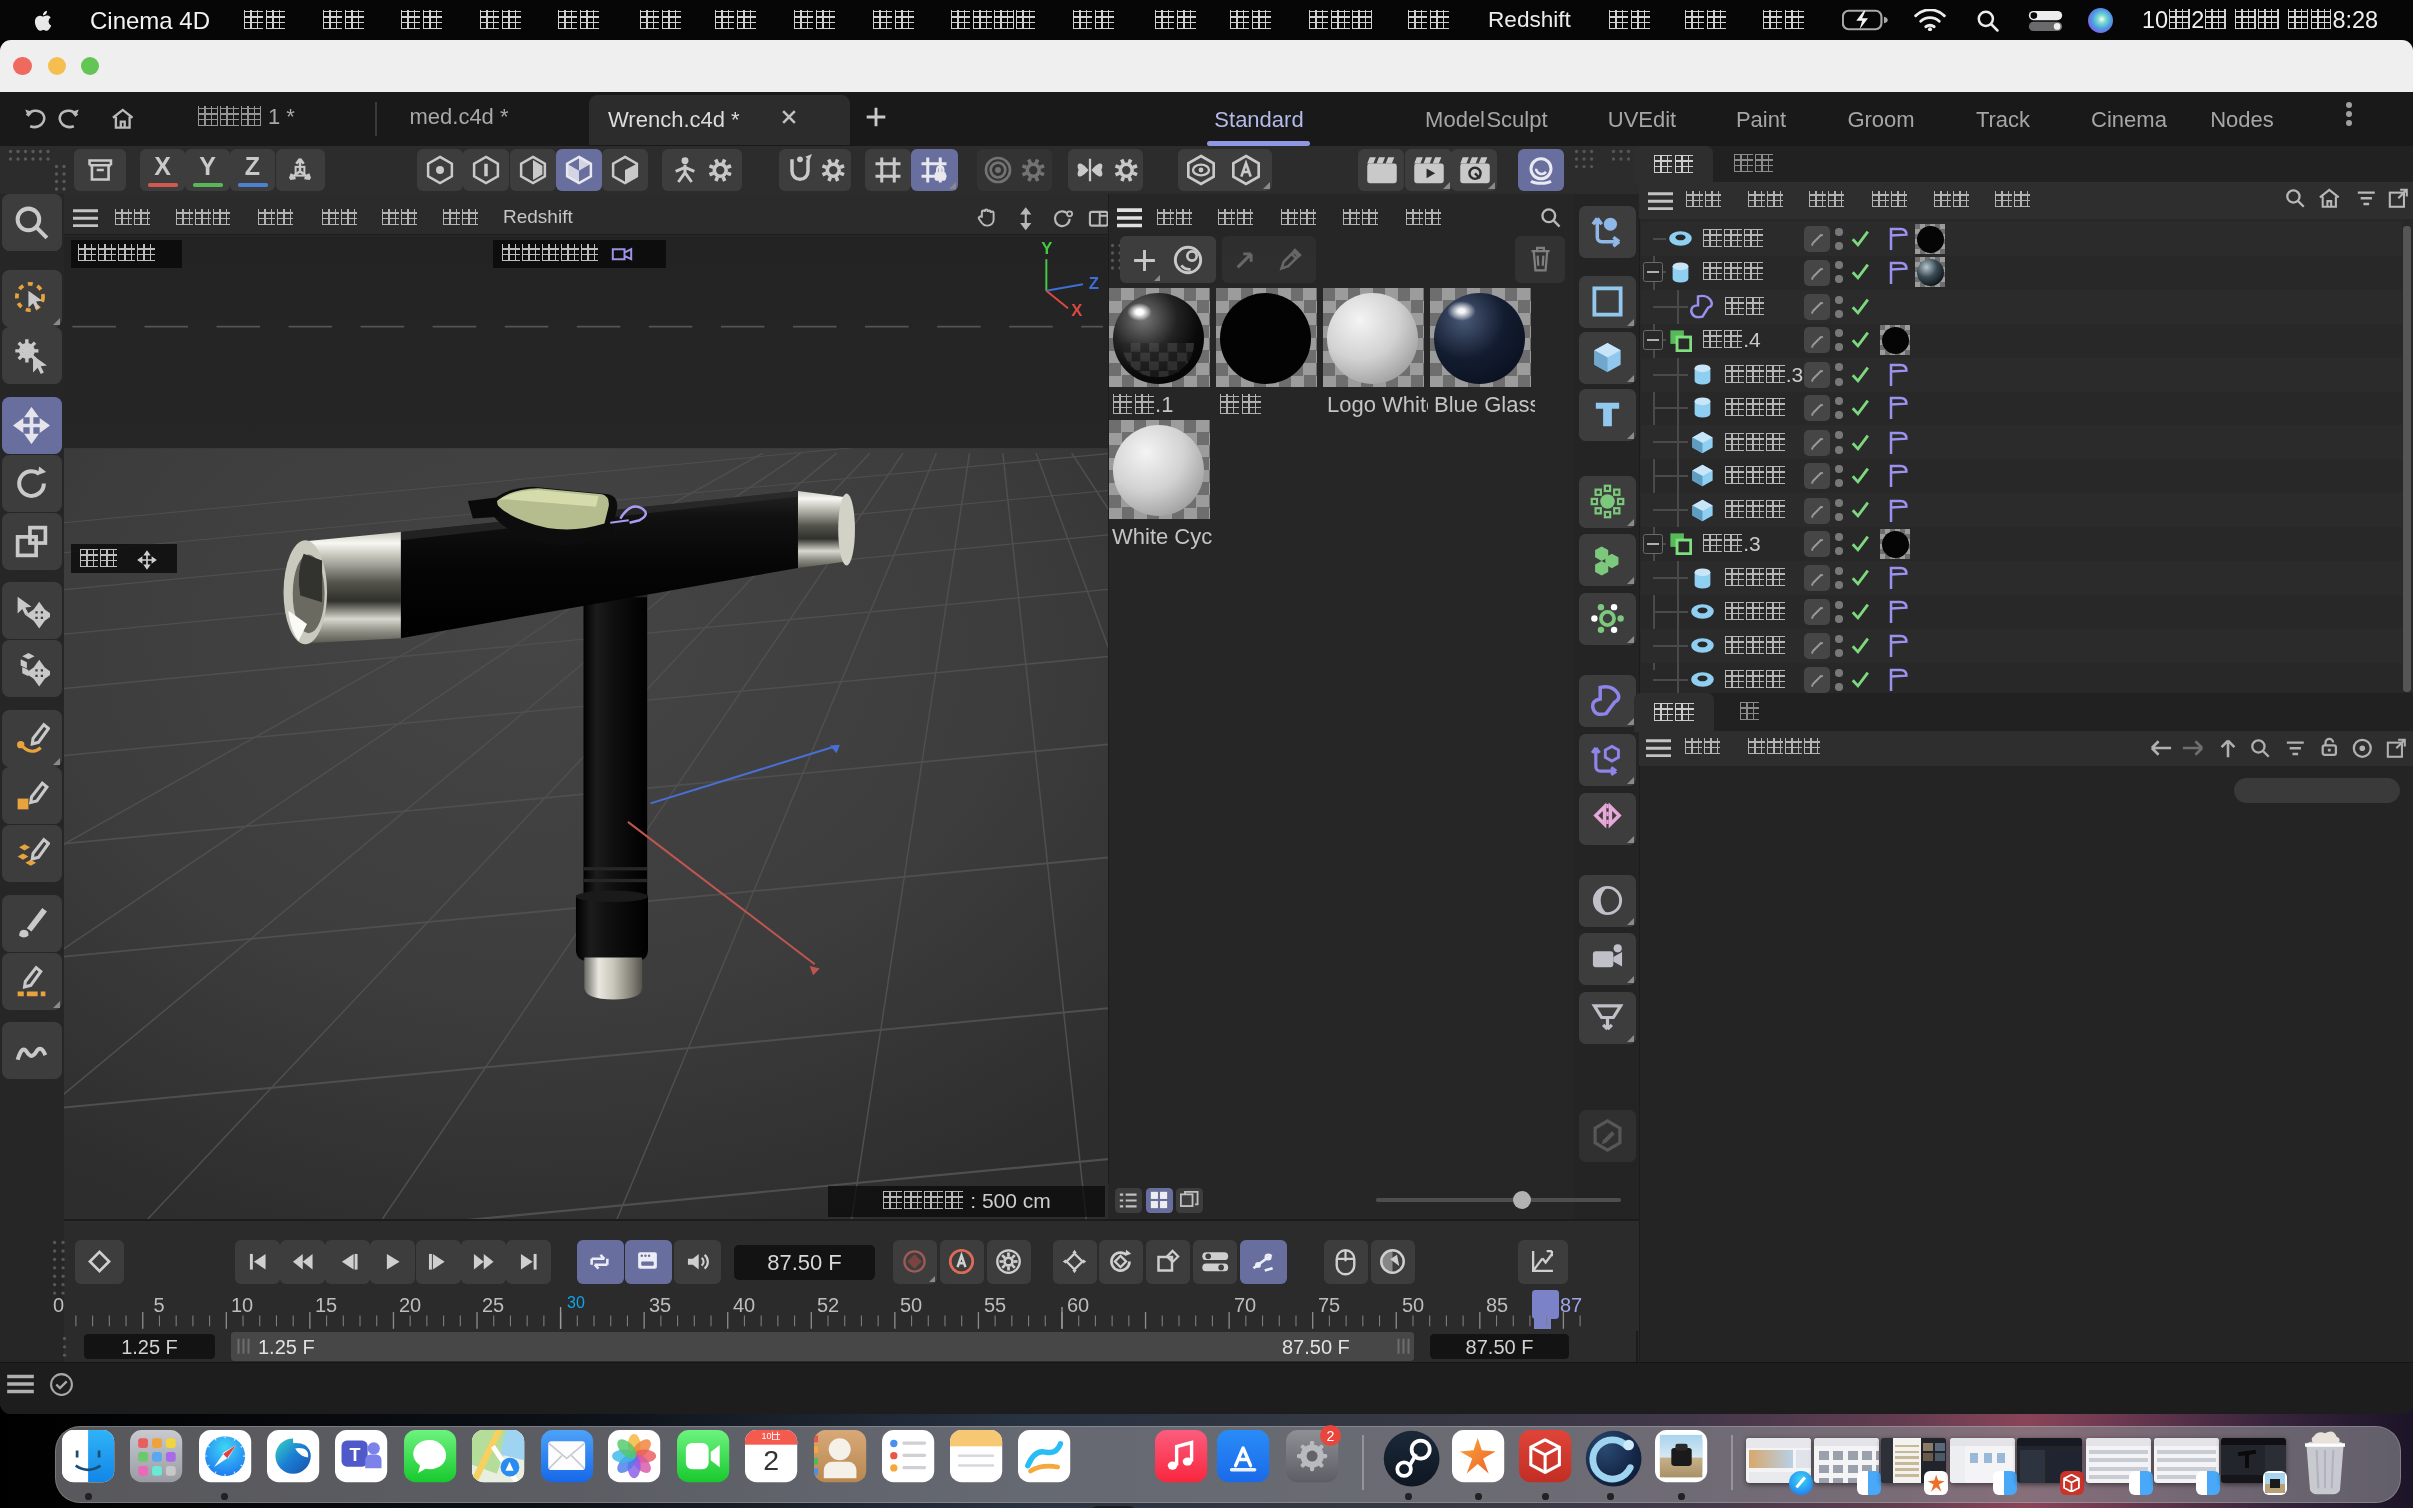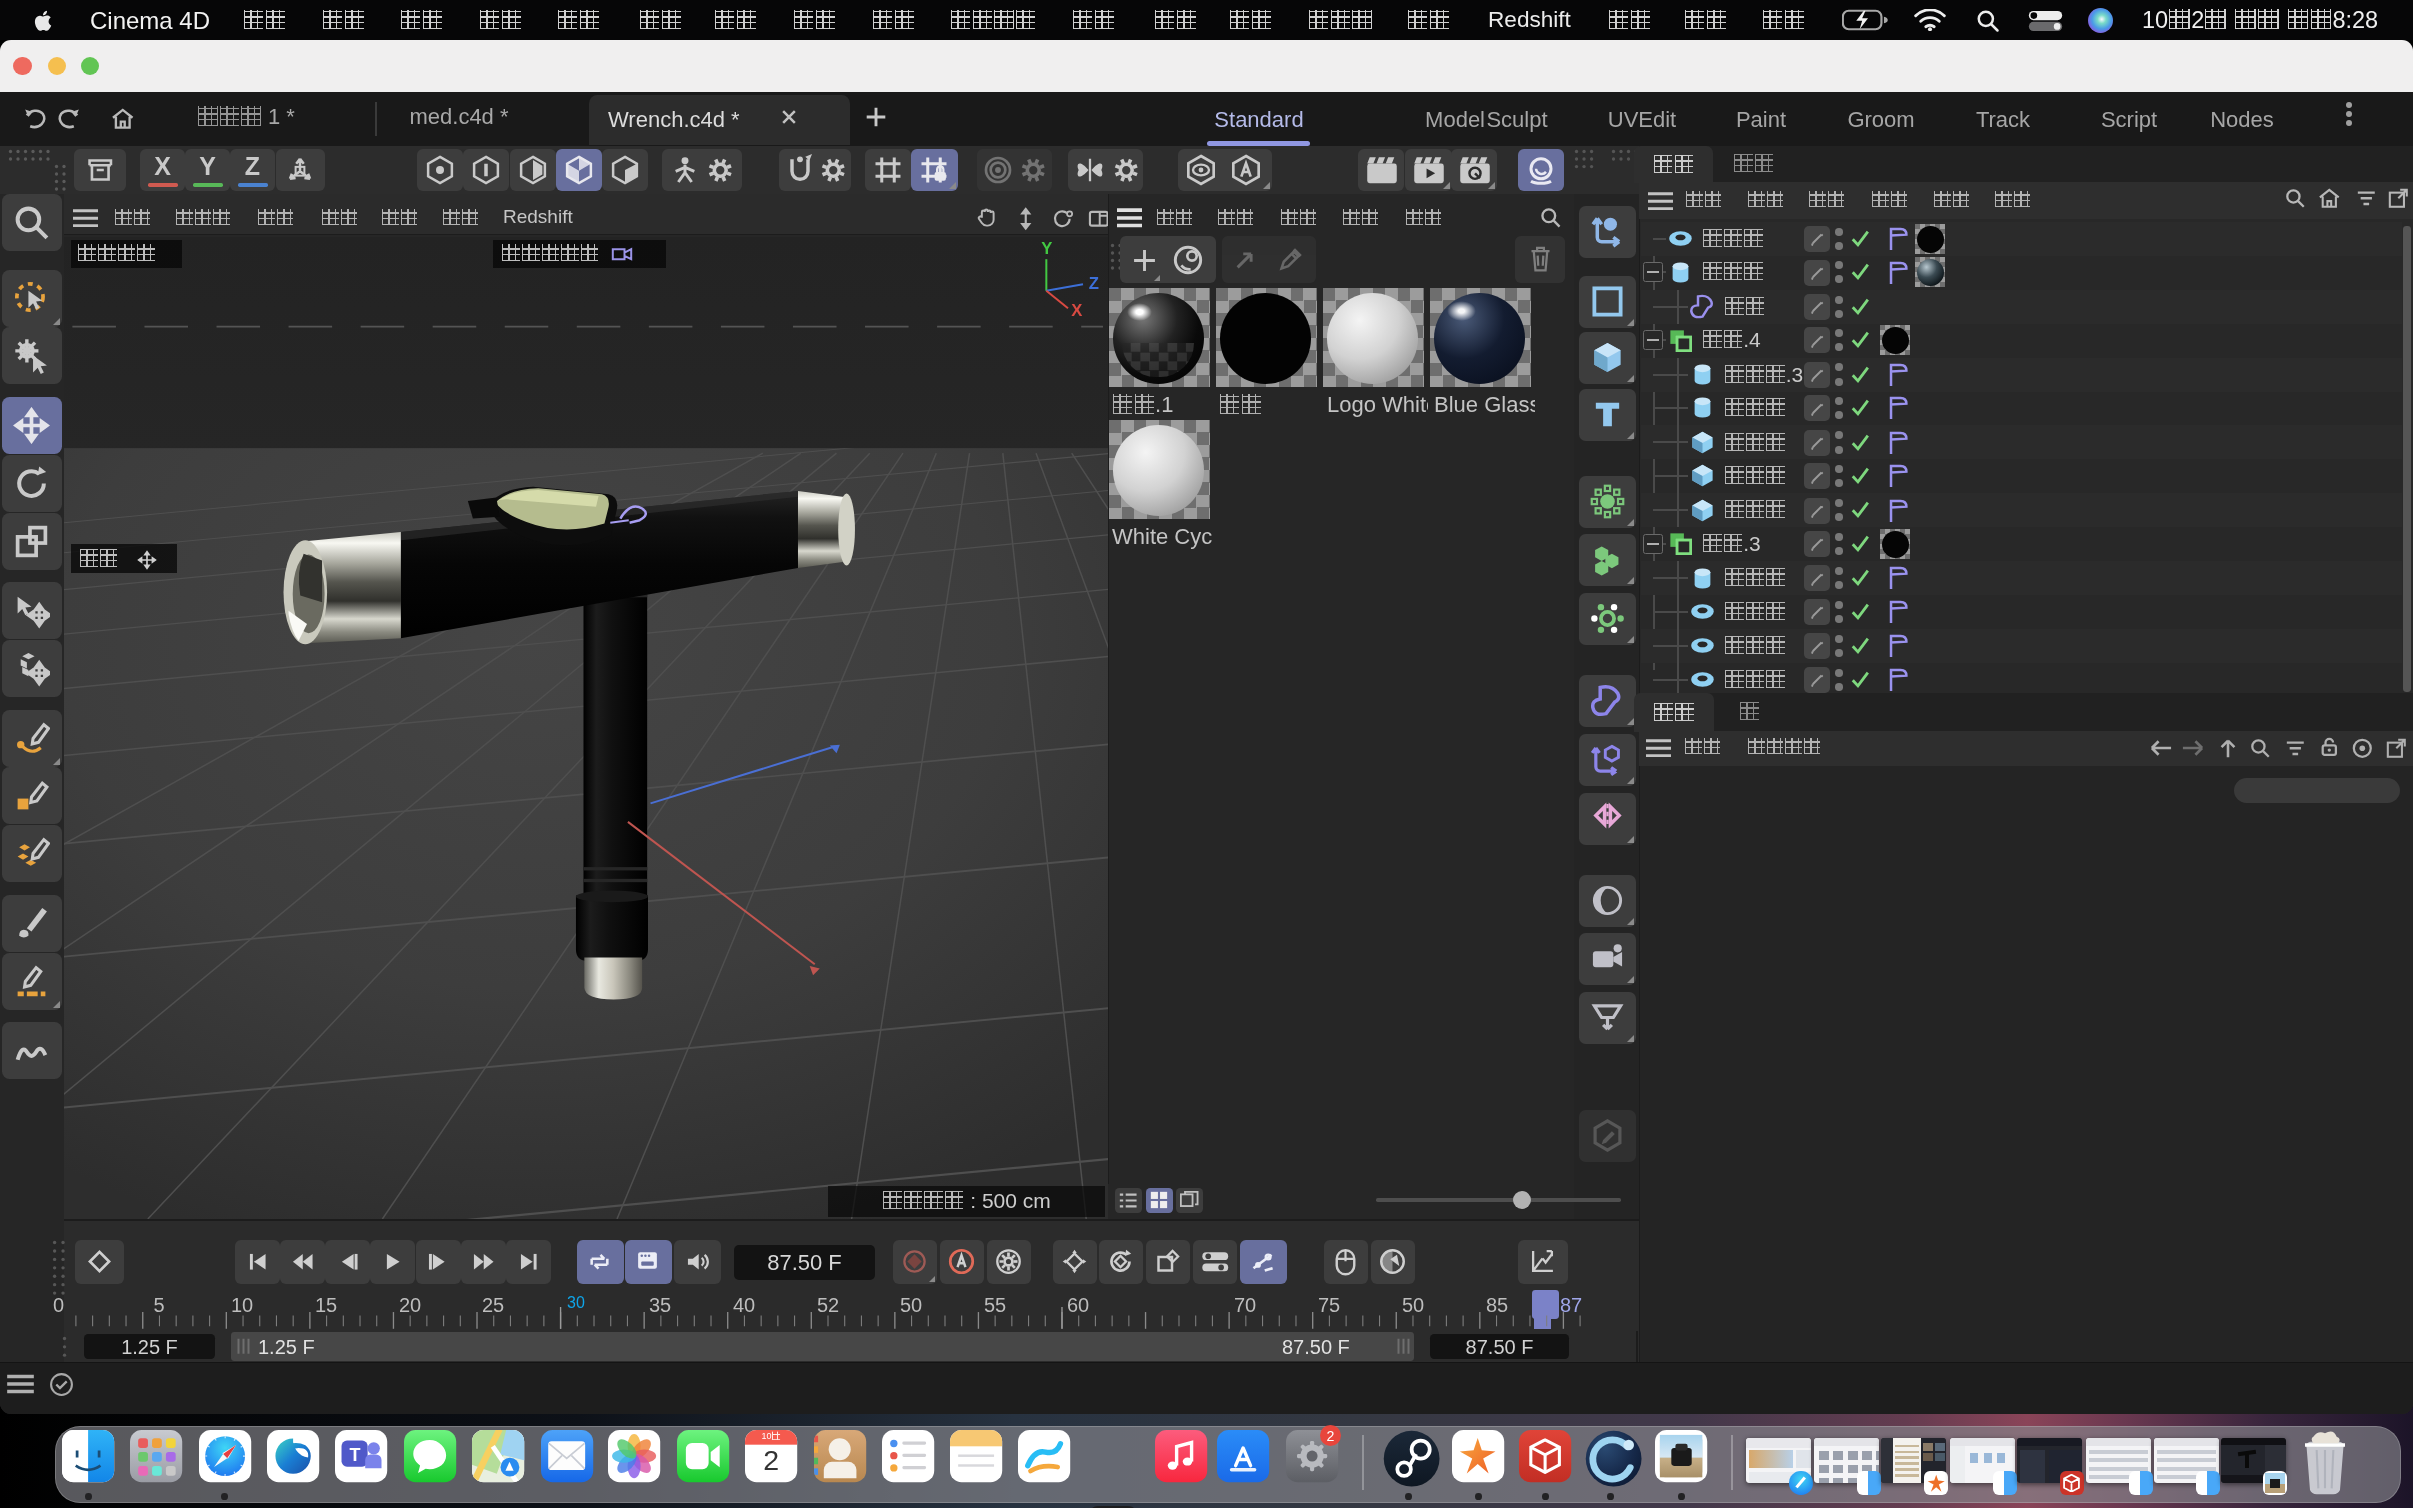--- a/index.html
+++ b/index.html
@@ -86,21 +86,21 @@
 <svg class="abs" style="left:865px;top:66px" width="22" height="22" viewBox="0 0 26 26">
       <path d="M13 2 V24 M2 13 H24" stroke="#c8c8c8" stroke-width="3.4"></path>
     </svg>
 <div class="abs" style="left:1167px;top:67px;width:184px;text-align:center;color:#b4bae8;font-size:22px">Standard</div>
 <div class="abs" style="left:1301px;top:67px;width:184px;text-align:right;color:#a6a6a6;font-size:22px">Model</div>
 <div class="abs" style="left:1425px;top:67px;width:184px;text-align:center;color:#a6a6a6;font-size:22px">Sculpt</div>
 <div class="abs" style="left:1550px;top:67px;width:184px;text-align:center;color:#a6a6a6;font-size:22px">UVEdit</div>
 <div class="abs" style="left:1669px;top:67px;width:184px;text-align:center;color:#a6a6a6;font-size:22px">Paint</div>
 <div class="abs" style="left:1789px;top:67px;width:184px;text-align:center;color:#a6a6a6;font-size:22px">Groom</div>
 <div class="abs" style="left:1911px;top:67px;width:184px;text-align:center;color:#a6a6a6;font-size:22px">Track</div>
-<div class="abs" style="left:2037px;top:67px;width:184px;text-align:center;color:#a6a6a6;font-size:22px">Script</div>
+<div class="abs" style="left:2037px;top:67px;width:184px;text-align:center;color:#a6a6a6;font-size:22px">Cinema</div>
 <div class="abs" style="left:2150px;top:67px;width:184px;text-align:center;color:#a6a6a6;font-size:22px">Nodes</div>
 <div class="abs" style="left:1207px;top:101px;width:103px;height:5px;background:#9097e2;border-radius:2.5px"></div>
 <div class="abs" style="left:2346px;top:62px;width:5.9px;height:5.9px;border-radius:50%;background:#a0a0a0"></div>
 <div class="abs" style="left:2346px;top:71px;width:5.9px;height:5.9px;border-radius:50%;background:#a0a0a0"></div>
 <div class="abs" style="left:2346px;top:80px;width:5.9px;height:5.9px;border-radius:50%;background:#a0a0a0"></div>
 <div class="abs" style="left:0;top:106px;width:1639px;height:49px;background:#2c2c2c"></div>
 <svg class="abs" style="left:8.4px;top:109px" width="45" height="15" viewBox="0 0 54 18">
       <circle cx="3" cy="3" r="2" fill="#5a5a5a"></circle>
       <circle cx="3" cy="12" r="2" fill="#5a5a5a"></circle>
       <circle cx="12" cy="3" r="2" fill="#5a5a5a"></circle>

